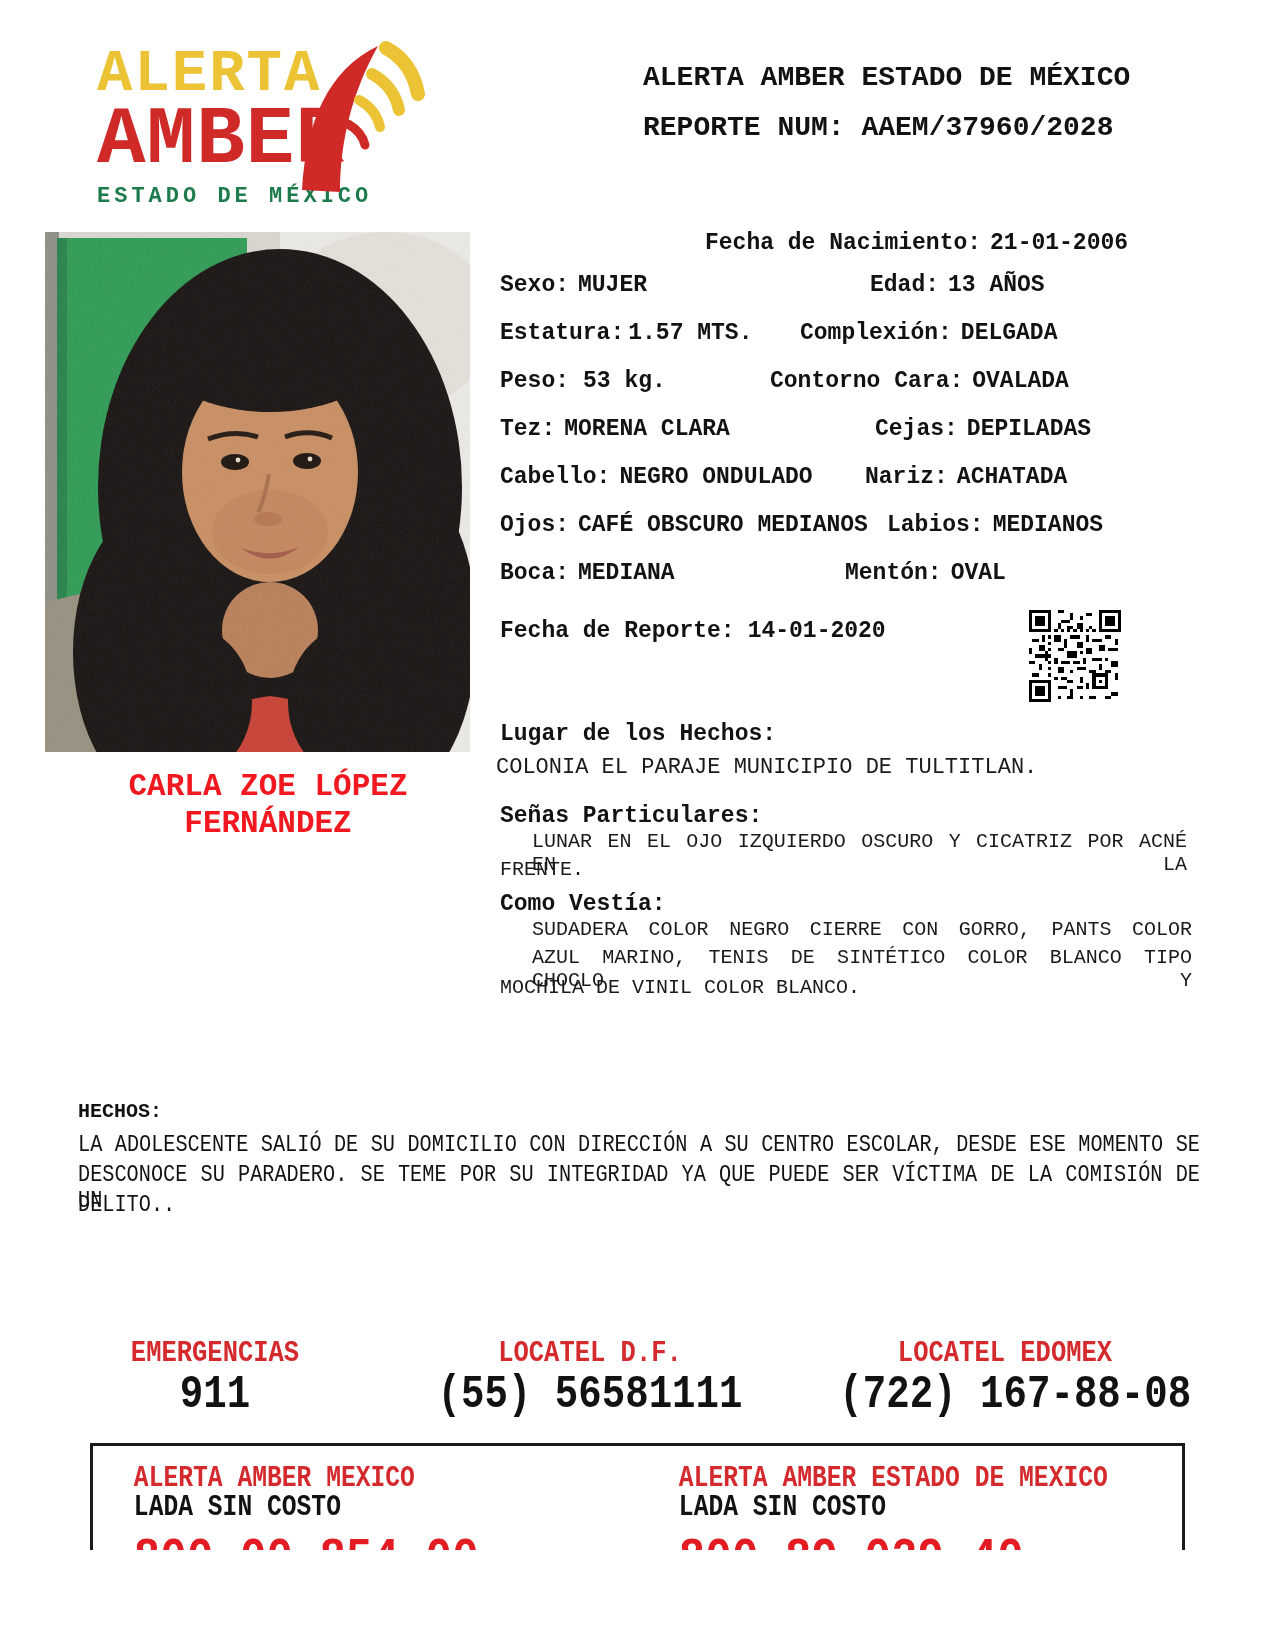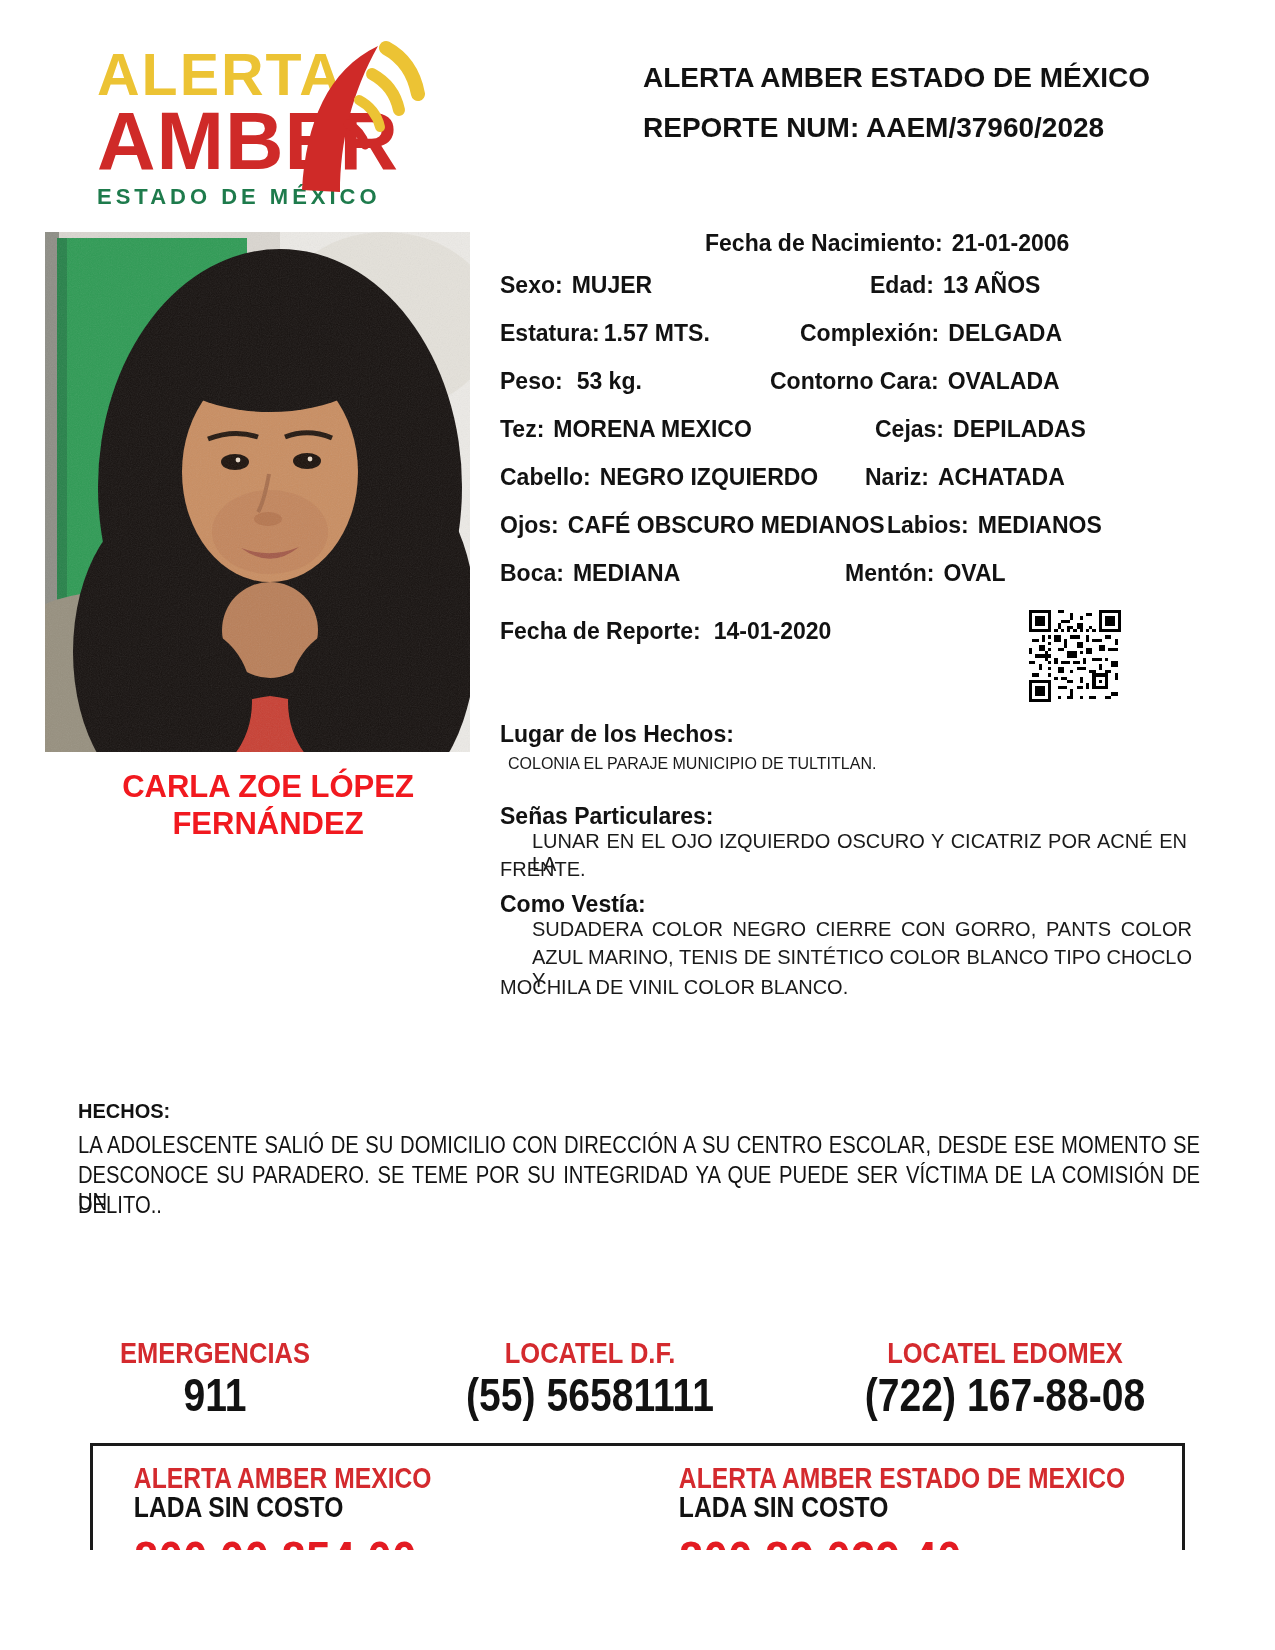--- a/index.html
+++ b/index.html
@@ -1,17 +1,17 @@
 <!DOCTYPE html>
 <html><head>
 <meta charset="utf-8">
 <style>
   html,body{margin:0;padding:0;background:#fff;}
   .page{position:relative;width:1275px;height:1550px;background:#ffffff;
-        font-family:Liberation Sans, sans-serif;color:#121212;overflow:hidden;}
+        font-family:Liberation Mono, monospace;color:#121212;overflow:hidden;}
   .abs{position:absolute;}
 
   
   .logo-alerta{font-weight:bold;font-size:59px;line-height:58px;letter-spacing:2px;color:#ecc334;}
   .logo-amber{font-weight:bold;font-size:81px;line-height:74px;letter-spacing:1px;color:#cf2a28;}
   .logo-estado{font-weight:bold;font-size:22px;letter-spacing:4px;color:#1e7b4c;margin-top:6px;}
 
   
   .hdr{font-weight:bold;font-size:28px;color:#121212;white-space:nowrap;}
 
@@ -142,26 +142,26 @@
     <span>Estatura:</span><span class="val" style="margin-left:4px;">1.57 MTS.</span>
     <span class="rcol" style="left:300px;"><span>Complexión:</span><span class="val">DELGADA</span></span>
   </div>
 
   <div class="frow" style="top:368px;">
     <span>Peso:</span><span class="val" style="margin-left:14px;">53 kg.</span>
     <span class="rcol" style="left:270px;"><span>Contorno Cara:</span><span class="val">OVALADA</span></span>
   </div>
 
   <div class="frow" style="top:416px;">
-    <span>Tez:</span><span class="val">MORENA MEXICO</span>
+    <span>Tez:</span><span class="val">MORENA CLARA</span>
     <span class="rcol" style="left:375px;"><span>Cejas:</span><span class="val">DEPILADAS</span></span>
   </div>
 
   <div class="frow" style="top:464px;">
-    <span>Cabello:</span><span class="val">NEGRO IZQUIERDO</span>
+    <span>Cabello:</span><span class="val">NEGRO ONDULADO</span>
     <span class="rcol" style="left:365px;"><span>Nariz:</span><span class="val">ACHATADA</span></span>
   </div>
 
   <div class="frow" style="top:512px;">
     <span>Ojos:</span><span class="val">CAFÉ OBSCURO MEDIANOS</span>
     <span class="rcol" style="left:343px;margin-left:44px;"><span>Labios:</span><span class="val">MEDIANOS</span></span>
   </div>
 
   <div class="frow" style="top:560px;">
     <span>Boca:</span><span class="val">MEDIANA</span>
@@ -261,21 +261,21 @@
           <rect x="12" y="27" width="2" height="1"></rect>
           <rect x="16" y="27" width="1" height="1"></rect>
           <rect x="19" y="27" width="2" height="1"></rect>
           <rect x="26" y="26" width="2" height="1"></rect>
           <rect x="24" y="27" width="2" height="1"></rect>
       </g>
     </svg>
   </div>
 
   <div class="sechead" style="top:721px;">Lugar de los Hechos:</div>
-  <div class="body-text" style="left:508px;top:755px;font-size:16px;white-space:nowrap;">COLONIA EL PARAJE MUNICIPIO DE TULTITLAN.</div>
+  <div class="body-text" style="left:496px;top:755px;font-size:22px;white-space:nowrap;">COLONIA EL PARAJE MUNICIPIO DE TULTITLAN.</div>
 
   <div class="sechead" style="top:803px;">Señas Particulares:</div>
   <div class="body-text just" style="left:500px;top:830px;width:655px;">LUNAR EN EL OJO IZQUIERDO OSCURO Y CICATRIZ POR ACNÉ EN LA</div>
   <div class="body-text" style="left:500px;top:858px;">FRENTE.</div>
 
   <div class="sechead" style="top:891px;">Como Vestía:</div>
   <div class="body-text just" style="left:500px;top:918px;width:660px;">SUDADERA COLOR NEGRO CIERRE CON GORRO, PANTS COLOR</div>
   <div class="body-text just" style="left:500px;top:946px;width:660px;">AZUL MARINO, TENIS DE SINTÉTICO COLOR BLANCO TIPO CHOCLO Y</div>
   <div class="body-text" style="left:500px;top:976px;">MOCHILA DE VINIL COLOR BLANCO.</div>
 

